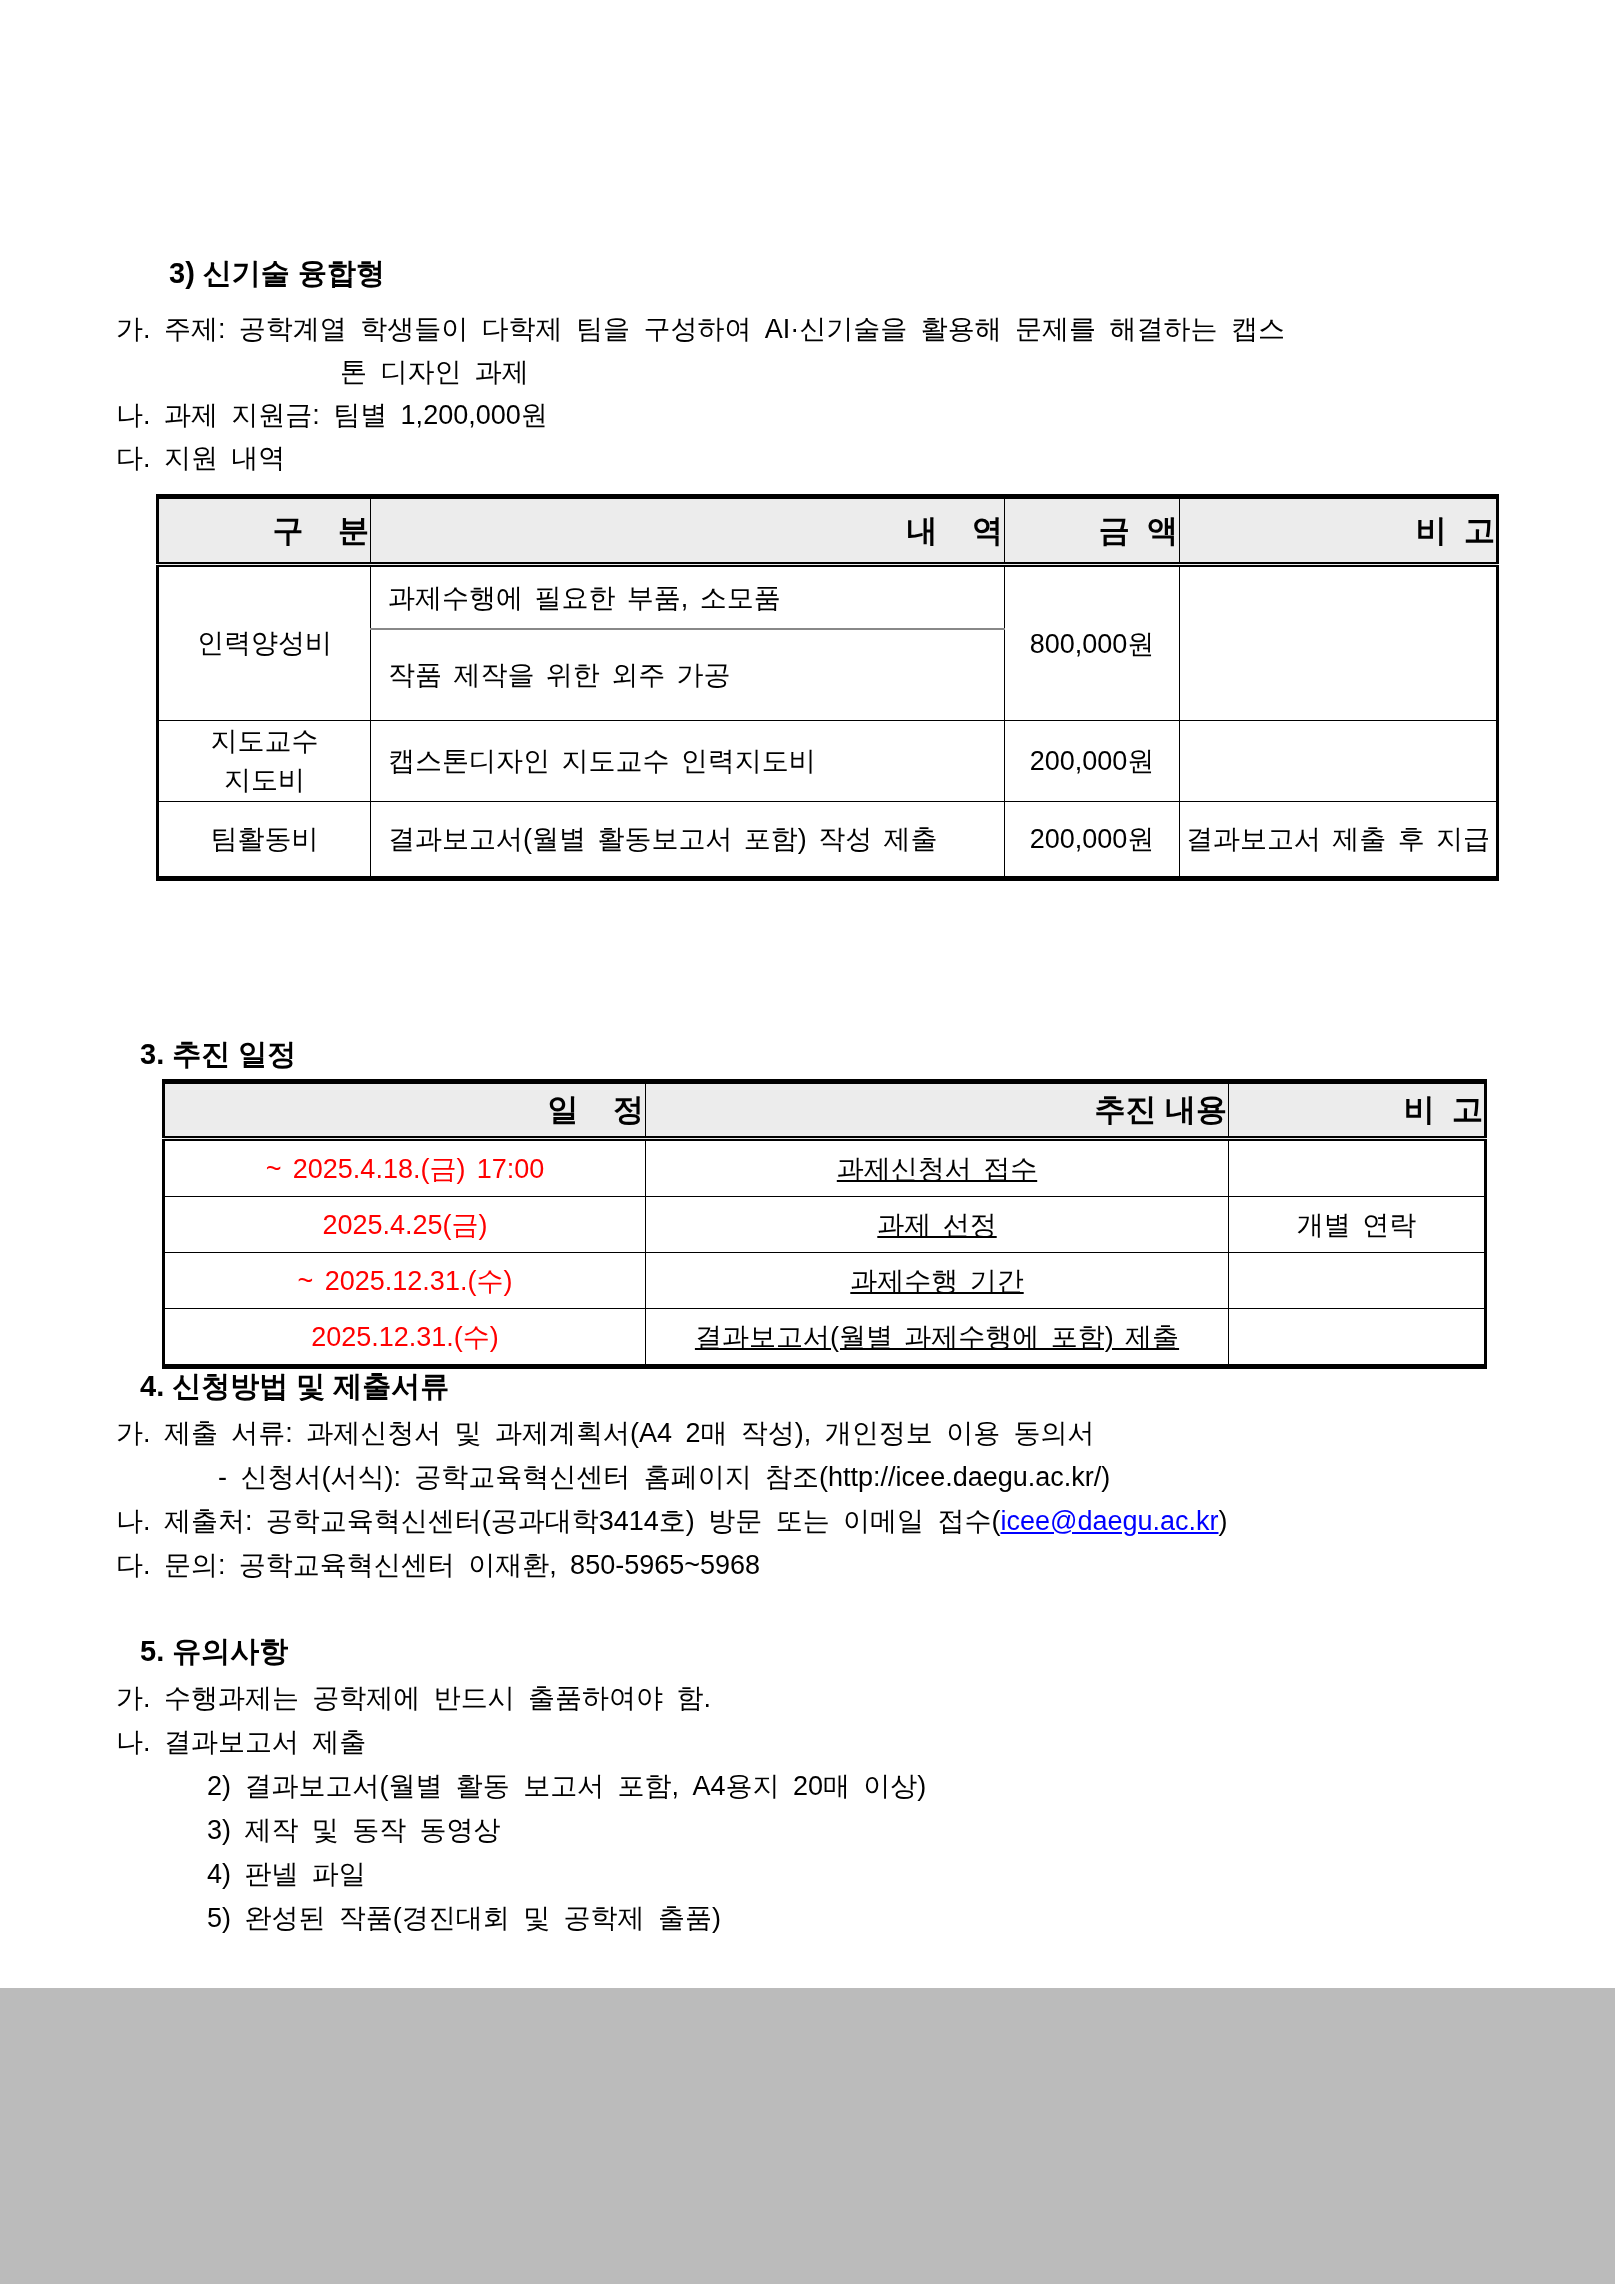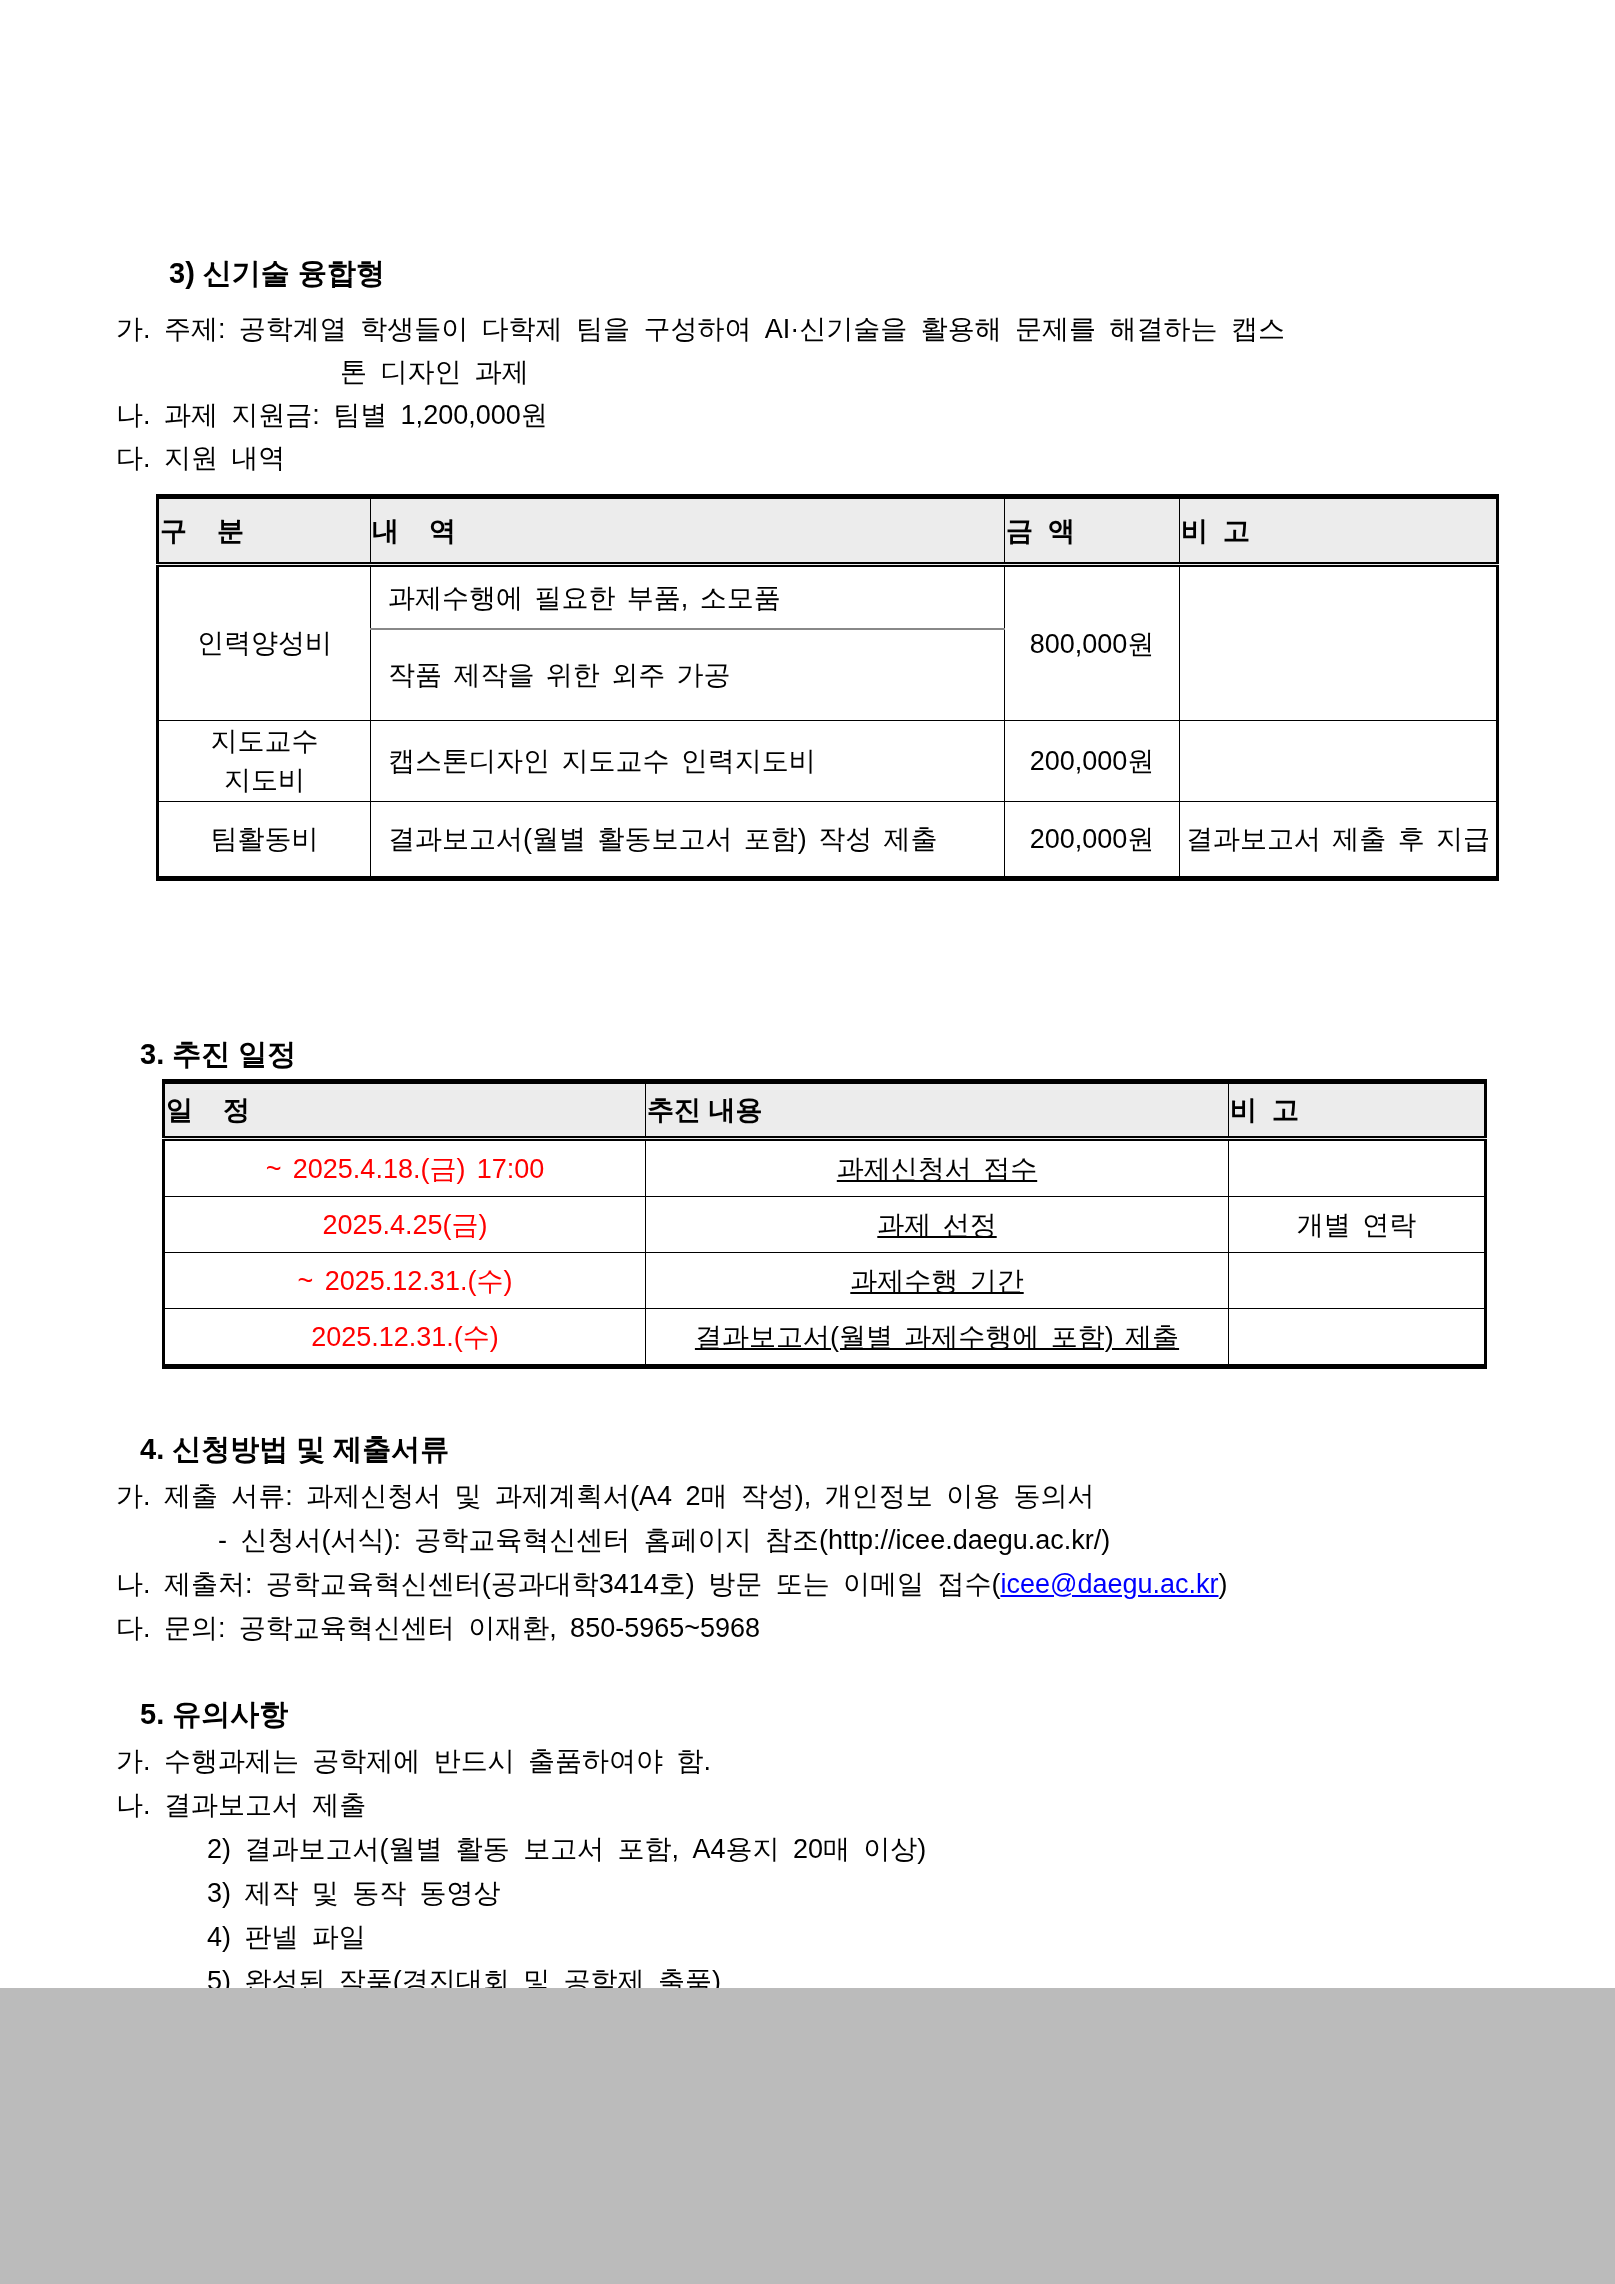--- a/index.html
+++ b/index.html
@@ -23,22 +23,22 @@
 
   .ml-body { margin-left:116px; }
   .ml-cont { margin-left:340px; }
   .ml-dash { margin-left:218px; }
   .ml-sub  { margin-left:207px; }
 
   
   table.doc { border-collapse:collapse; table-layout:fixed; }
   table.doc th, table.doc td { border:1.3px solid #000; vertical-align:middle; }
   table.doc thead th {
-    background:#ececec; font-weight:700; text-align:left;
-    white-space:pre; border-bottom:5.2px double #000; font-size:27px;
+    background:#ececec; font-weight:700; text-align:right;
+    white-space:pre; border-bottom:5.2px double #000; font-size:31px;
   }
   table.t1 { margin:14.3px 0 0 156px; border:3.3px solid #000; border-top-width:5.2px; border-bottom-width:5.2px; }
   table.t2 { margin:7.8px 0 0 162px; border:3.3px solid #000; border-top-width:5.2px; border-bottom-width:5.2px; }
 
   .t1 th { height:61px; }
   .t1 td { word-spacing:3.9px; }
   .t1 td.cat  { text-align:center; line-height:39px; }
   .t1 td.det  { text-align:left; padding:0 17px; }
   .t1 td.amt  { text-align:center; }
   .t1 td.note { text-align:center; padding:0 3.9px; }
@@ -50,21 +50,21 @@
 
   .t2 th { height:50px; }
   .t2 td { height:53px; word-spacing:3.9px; }
   .t2 td.date { color:#ff0000; text-align:center; }
   .t2 td.cont { text-align:center; padding:0 17px;text-decoration:underline; }
   .t2 td.note { text-align:center; }
 
   .email-link { color:#0000ff; text-decoration:underline; cursor:pointer; }
 
   .mt-sched { margin-top:156px; }
-  .mt-apply { margin-top:63px; }
+  .mt-apply { }
   .mt-notes { margin-top:47px; }
   .mt-lines { margin-top:18px; }
   .mt-lines2 { margin-top:7.8px; }
 </style>
 </head>
 <body>
 
 <div class="page">
 
   <div class="heading h-tech">3) 신기술 융합형</div>

